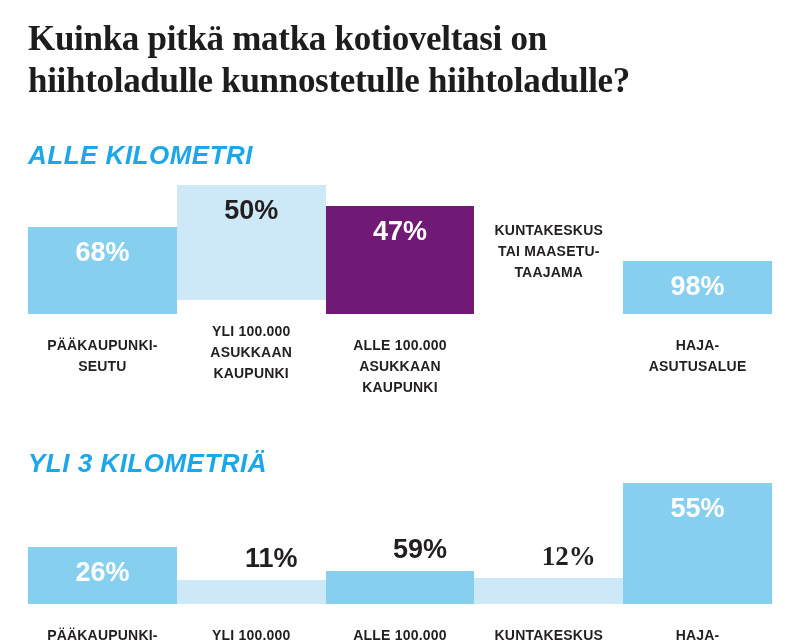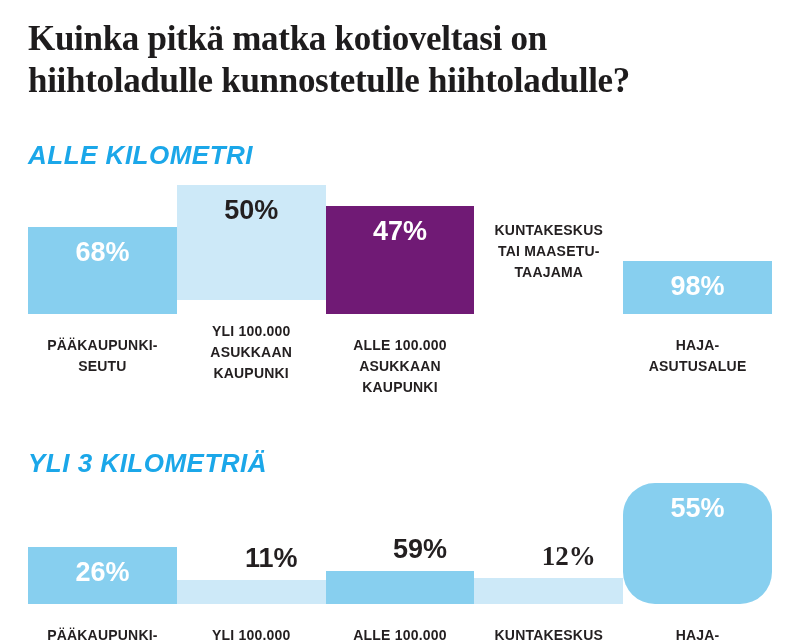--- a/index.html
+++ b/index.html
@@ -158,21 +158,21 @@
           <div class="plot" style="height: 121px;">
             <span class="pct outside" style="bottom: 34px; font-family: Liberation Serif, serif;">12%</span>
             <div class="bar" style="height: 26px; background: rgb(205, 233, 248);"></div>
           </div>
           <div class="cat">KUNTAKESKUS
 TAI MAASETU-
 TAAJAMA</div>
         </div>
         <div class="col">
           <div class="plot" style="height: 121px;">
-            <div class="bar" style="height: 121px; background: rgb(135, 207, 239); border-radius: 32px;">
+            <div class="bar" style="height: 121px; background: rgb(135, 207, 239);">
               <span class="pct" style="color: rgb(255, 255, 255);">55%</span>
             </div>
           </div>
           <div class="cat">HAJA-
 ASUTUSALUE</div>
         </div>
       </div>
   </section>
 
 </div>

